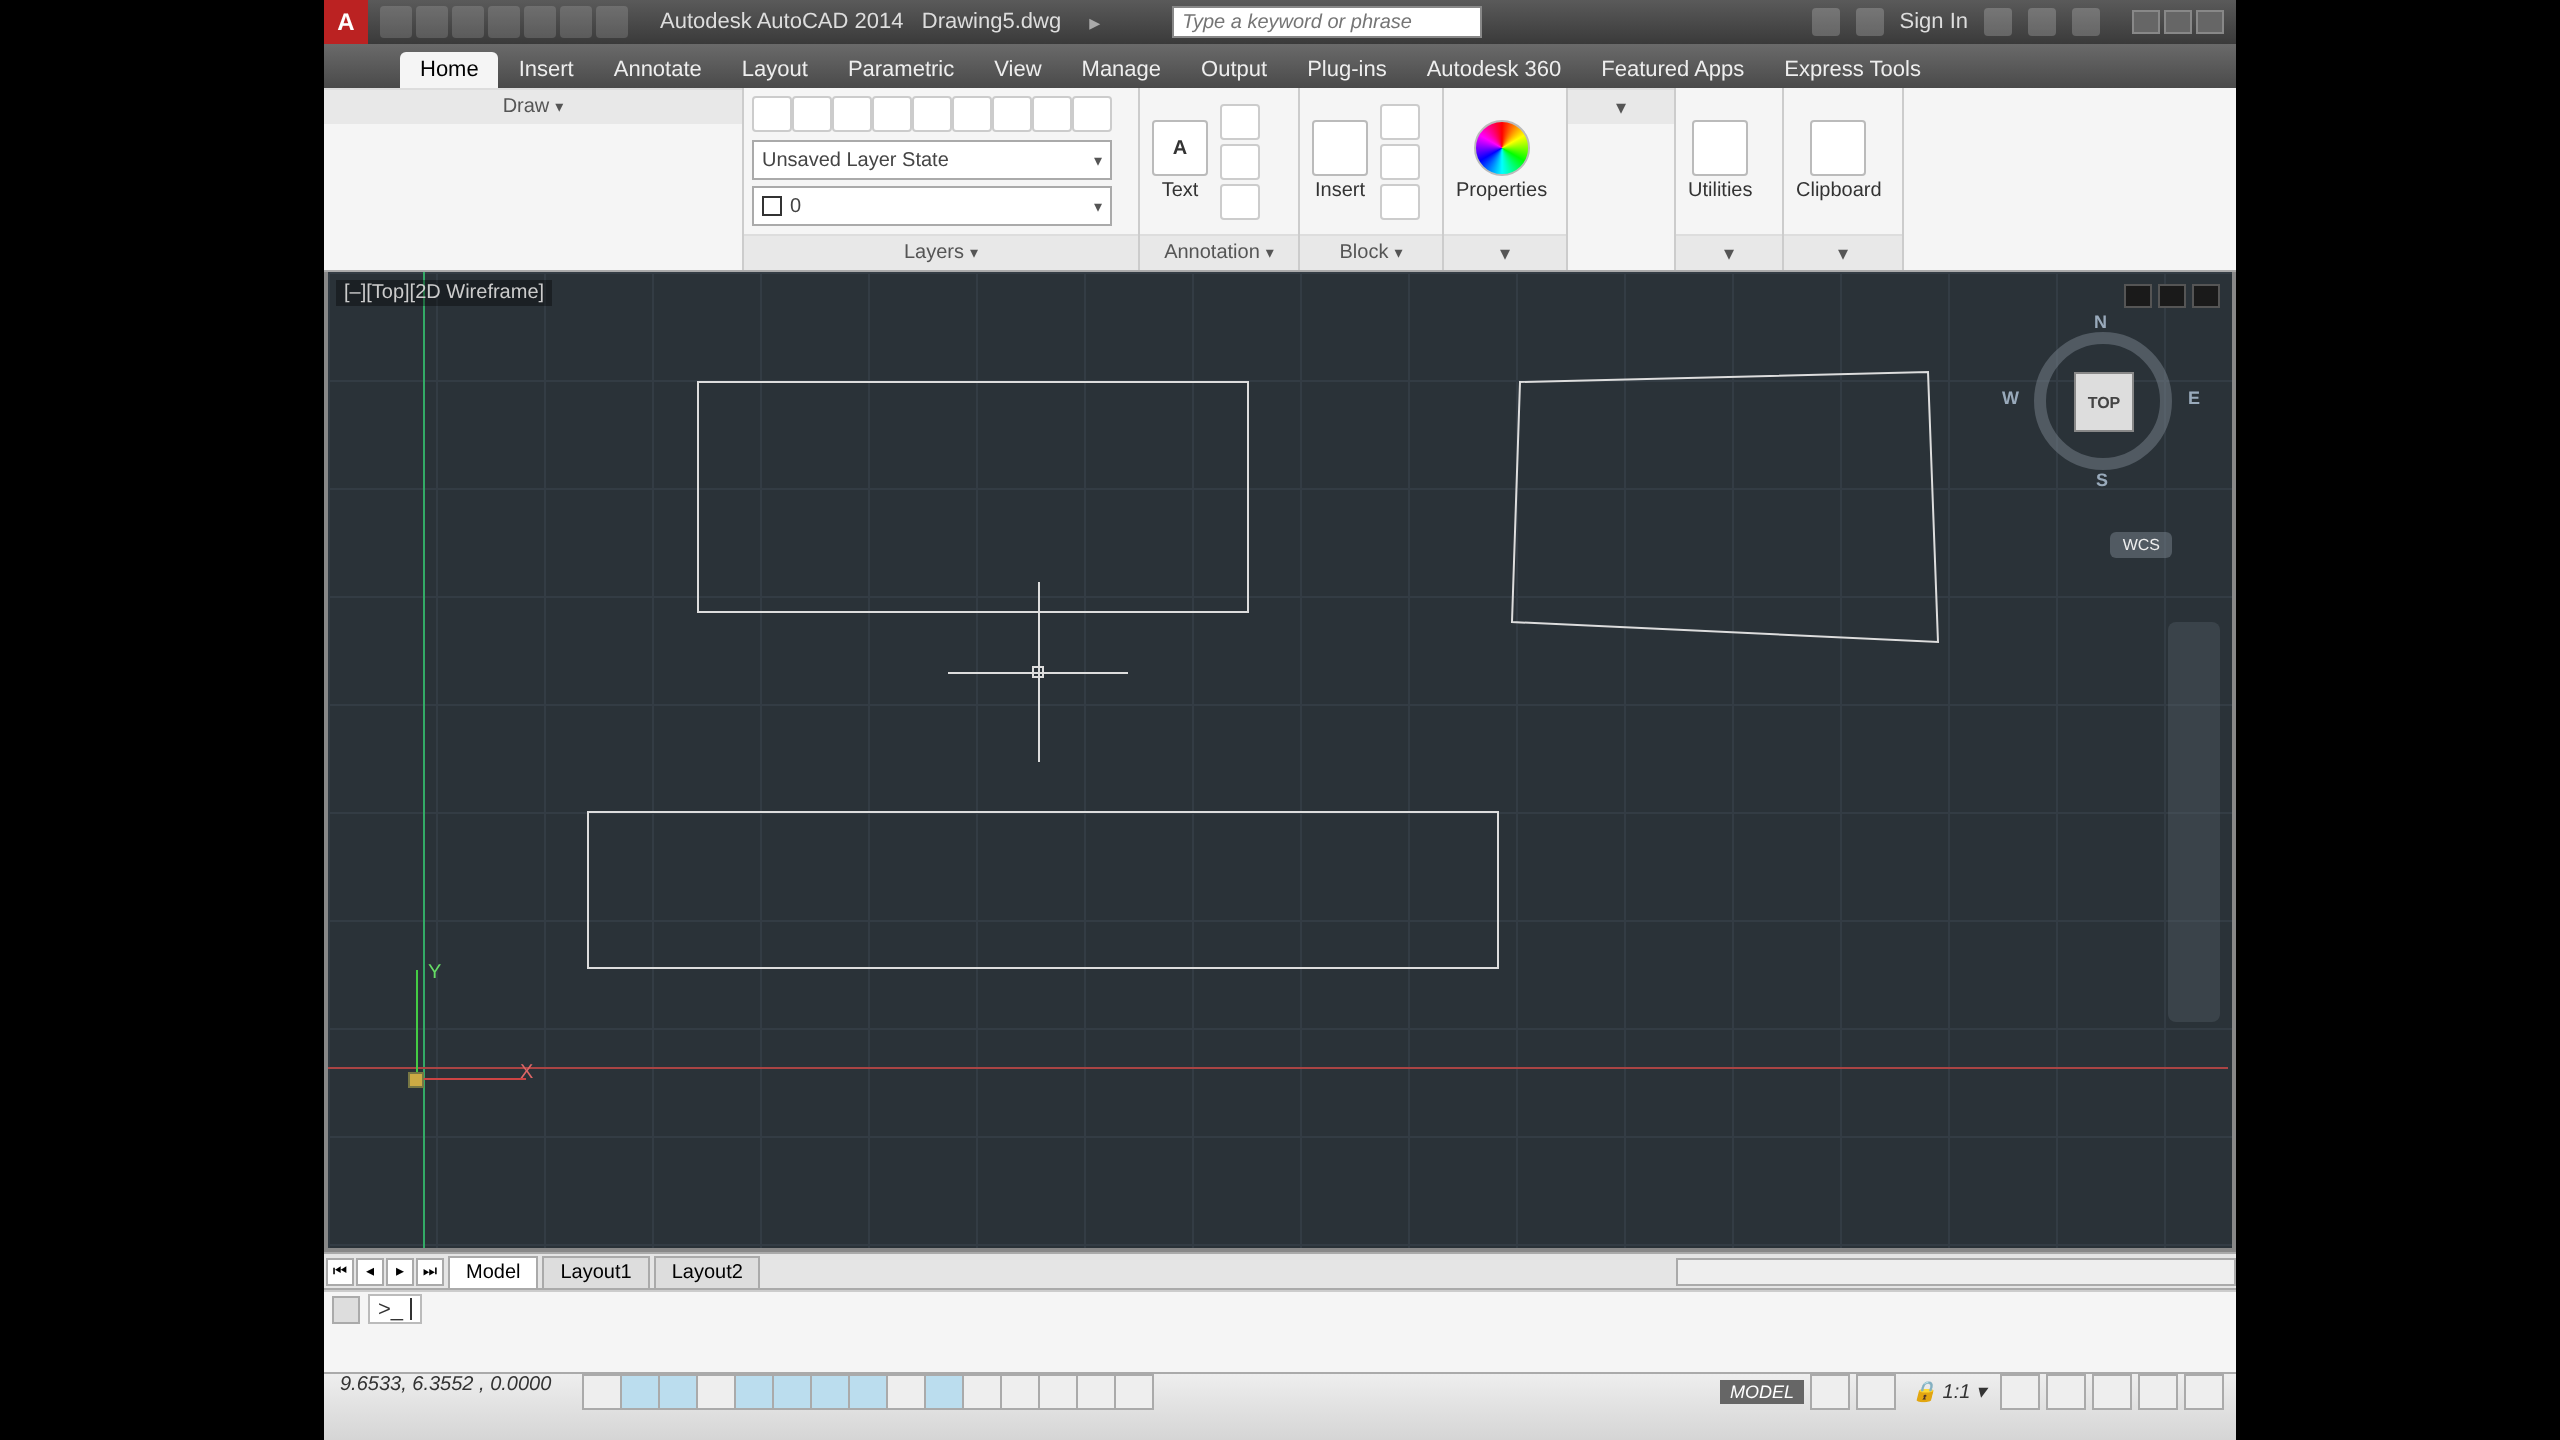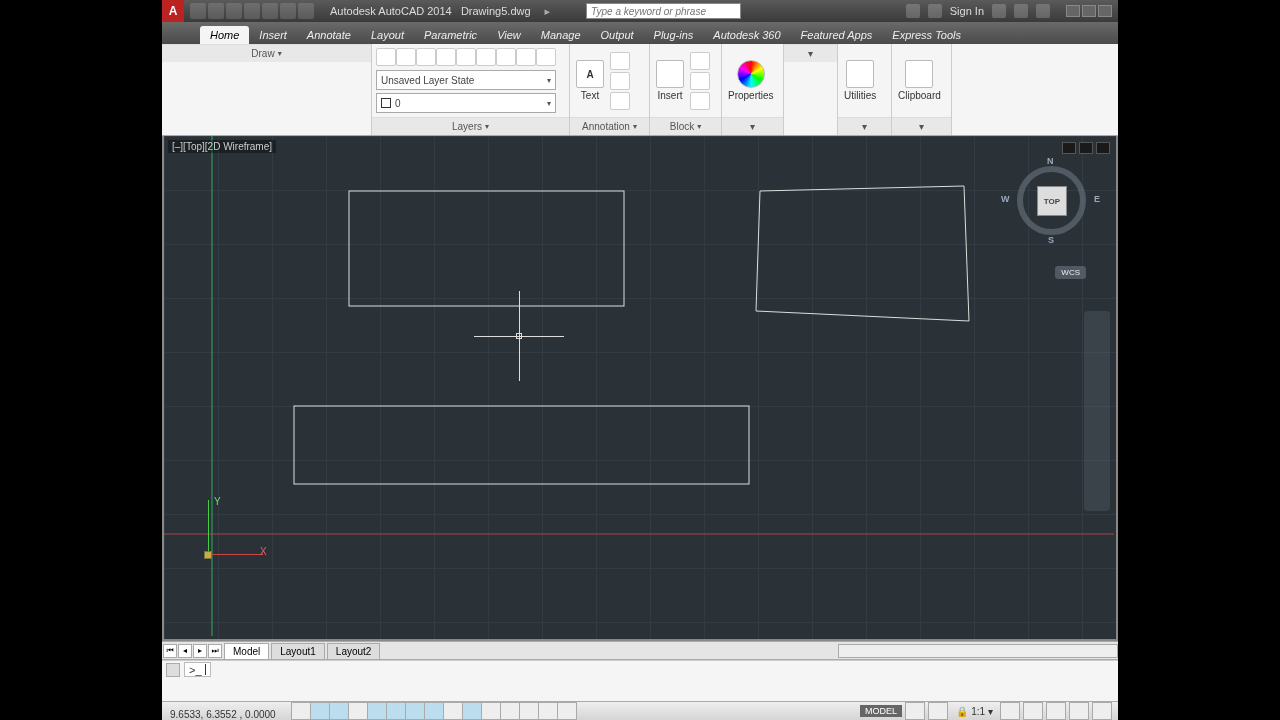--- a/index.html
+++ b/index.html
@@ -11,21 +11,21 @@
 .tb-qat .qbtn { width: 16px; height: 16px; background: rgba(255,255,255,.15); border-radius: 2px; }
 .tb-title { flex: 0 0 auto; padding: 0 10px; }
 .tb-search { flex: 0 0 auto; margin-left: 32px; }
 .tb-search input { width: 155px; height: 16px; background: #fff; border: 1px solid #888; font-size: 10px; font-style: italic; padding: 0 4px; color: #888; }
 .tb-right { margin-left: auto; display: flex; align-items: center; gap: 8px; padding-right: 6px; }
 .tb-icon { width: 14px; height: 14px; background: rgba(255,255,255,.2); border-radius: 2px; }
 .tb-signin { font-size: 11px; color: #ddd; }
 .winbtns { display: flex; gap: 2px; margin-left: 8px; }
 .winbtns span { width: 14px; height: 12px; background: #666; border: 1px solid #888; display: inline-block; }
 .tabs { height: 22px; background: linear-gradient(#6a6a6a,#4a4a4a); display: flex; align-items: flex-end; padding-left: 38px; }
-.tab { padding: 3px 10px; font-size: 11px; color: #eee; cursor: pointer; font-style: italic; }
+.tab { padding: 3px 10px; font-size: 11px; color: #eee; cursor: pointer; }
 .tab.active { background: #f5f5f5; color: #000; border-radius: 3px 3px 0 0; }
 .ribbon { height: 92px; background: #f5f5f5; border-bottom: 1px solid #aaa; display: flex; }
 .panel { border-right: 1px solid #ccc; display: flex; flex-direction: column; }
 .panel-body { flex: 1; display: flex; align-items: center; padding: 4px; gap: 4px; }
 .panel-title { height: 18px; background: #e8e8e8; border-top: 1px solid #ddd; text-align: center; font-size: 10px; color: #555; display: flex; align-items: center; justify-content: center; gap: 3px; }
 .pt-drop::after { content: "▾"; font-size: 8px; }
 .bigbtn { display: flex; flex-direction: column; align-items: center; gap: 2px; font-size: 10px; color: #333; padding: 2px; cursor: pointer; }
 .bigbtn .ico { width: 28px; height: 28px; border: 1px solid #bbb; border-radius: 2px; background: #fff; }
 .smallgrid { display: grid; grid-template-columns: repeat(3, 20px); grid-auto-rows: 18px; gap: 2px; }
 .sbtn { width: 20px; height: 18px; border: 1px solid #ccc; background: #fff; border-radius: 2px; cursor: pointer; }
@@ -61,21 +61,21 @@
 .layout-tabs { height: 18px; background: #e5e5e5; border-top: 1px solid #aaa; display: flex; align-items: center; font-size: 10px; }
 .layout-tabs .navbtn { width: 14px; height: 14px; border: 1px solid #aaa; background: #fff; margin-left: 1px; display: flex; align-items: center; justify-content: center; font-size: 8px; cursor: pointer; }
 .layout-tabs .lt { padding: 2px 8px; background: #fff; border: 1px solid #aaa; border-bottom: none; margin-left: 2px; cursor: pointer; }
 .layout-tabs .lt.inactive { background: #ddd; }
 .layout-tabs .scroll { margin-left: auto; width: 280px; height: 14px; background: #eee; border: 1px solid #aaa; }
 .cmd { height: 42px; background: #f5f5f5; border-top: 1px solid #aaa; font-family: Consolas, monospace; font-size: 11px; color: #333; display: flex; flex-direction: column; }
 .cmd-hist { flex: 1; padding: 1px 22px; line-height: 13px; white-space: pre; background:#f5f5f5; }
 .cmd-in { height: 18px; display: flex; align-items: center; padding: 0 4px; background:#f5f5f5; border-top:1px solid #ccc; }
 .cmd-in .handle { width: 14px; height: 14px; background: #ddd; border: 1px solid #aaa; margin-right: 4px; }
 .cmd-in .prompt { background:#fff; border:1px solid #bbb; padding:0 4px; font-size:11px; display:flex; align-items:center; height:15px;}
-.status { height: 19px; background: linear-gradient(#eee,#d5d5d5); border-top: 1px solid #aaa; display: flex; align-items: flex-end; font-size: 10px; color: #333; }
+.status { height: 34px; background: linear-gradient(#eee,#d5d5d5); border-top: 1px solid #aaa; display: flex; align-items: flex-start; font-size: 10px; color: #333; font-style: italic; }
 .status .coords { padding: 0 8px; width: 130px; }
 .status .sbtns { display: flex; }
 .status .sb { width: 20px; height: 18px; border: 1px solid #aaa; background: #eee; margin-left: -1px; }
 .status .sb.on { background: #bde; }
 .status .right { margin-left: auto; display: flex; align-items: center; gap: 4px; padding-right: 6px; }
 .status .mtag { background: #666; color: #fff; padding: 1px 5px; font-size: 9px; }
 </style>
 </head>
 <body>
 

